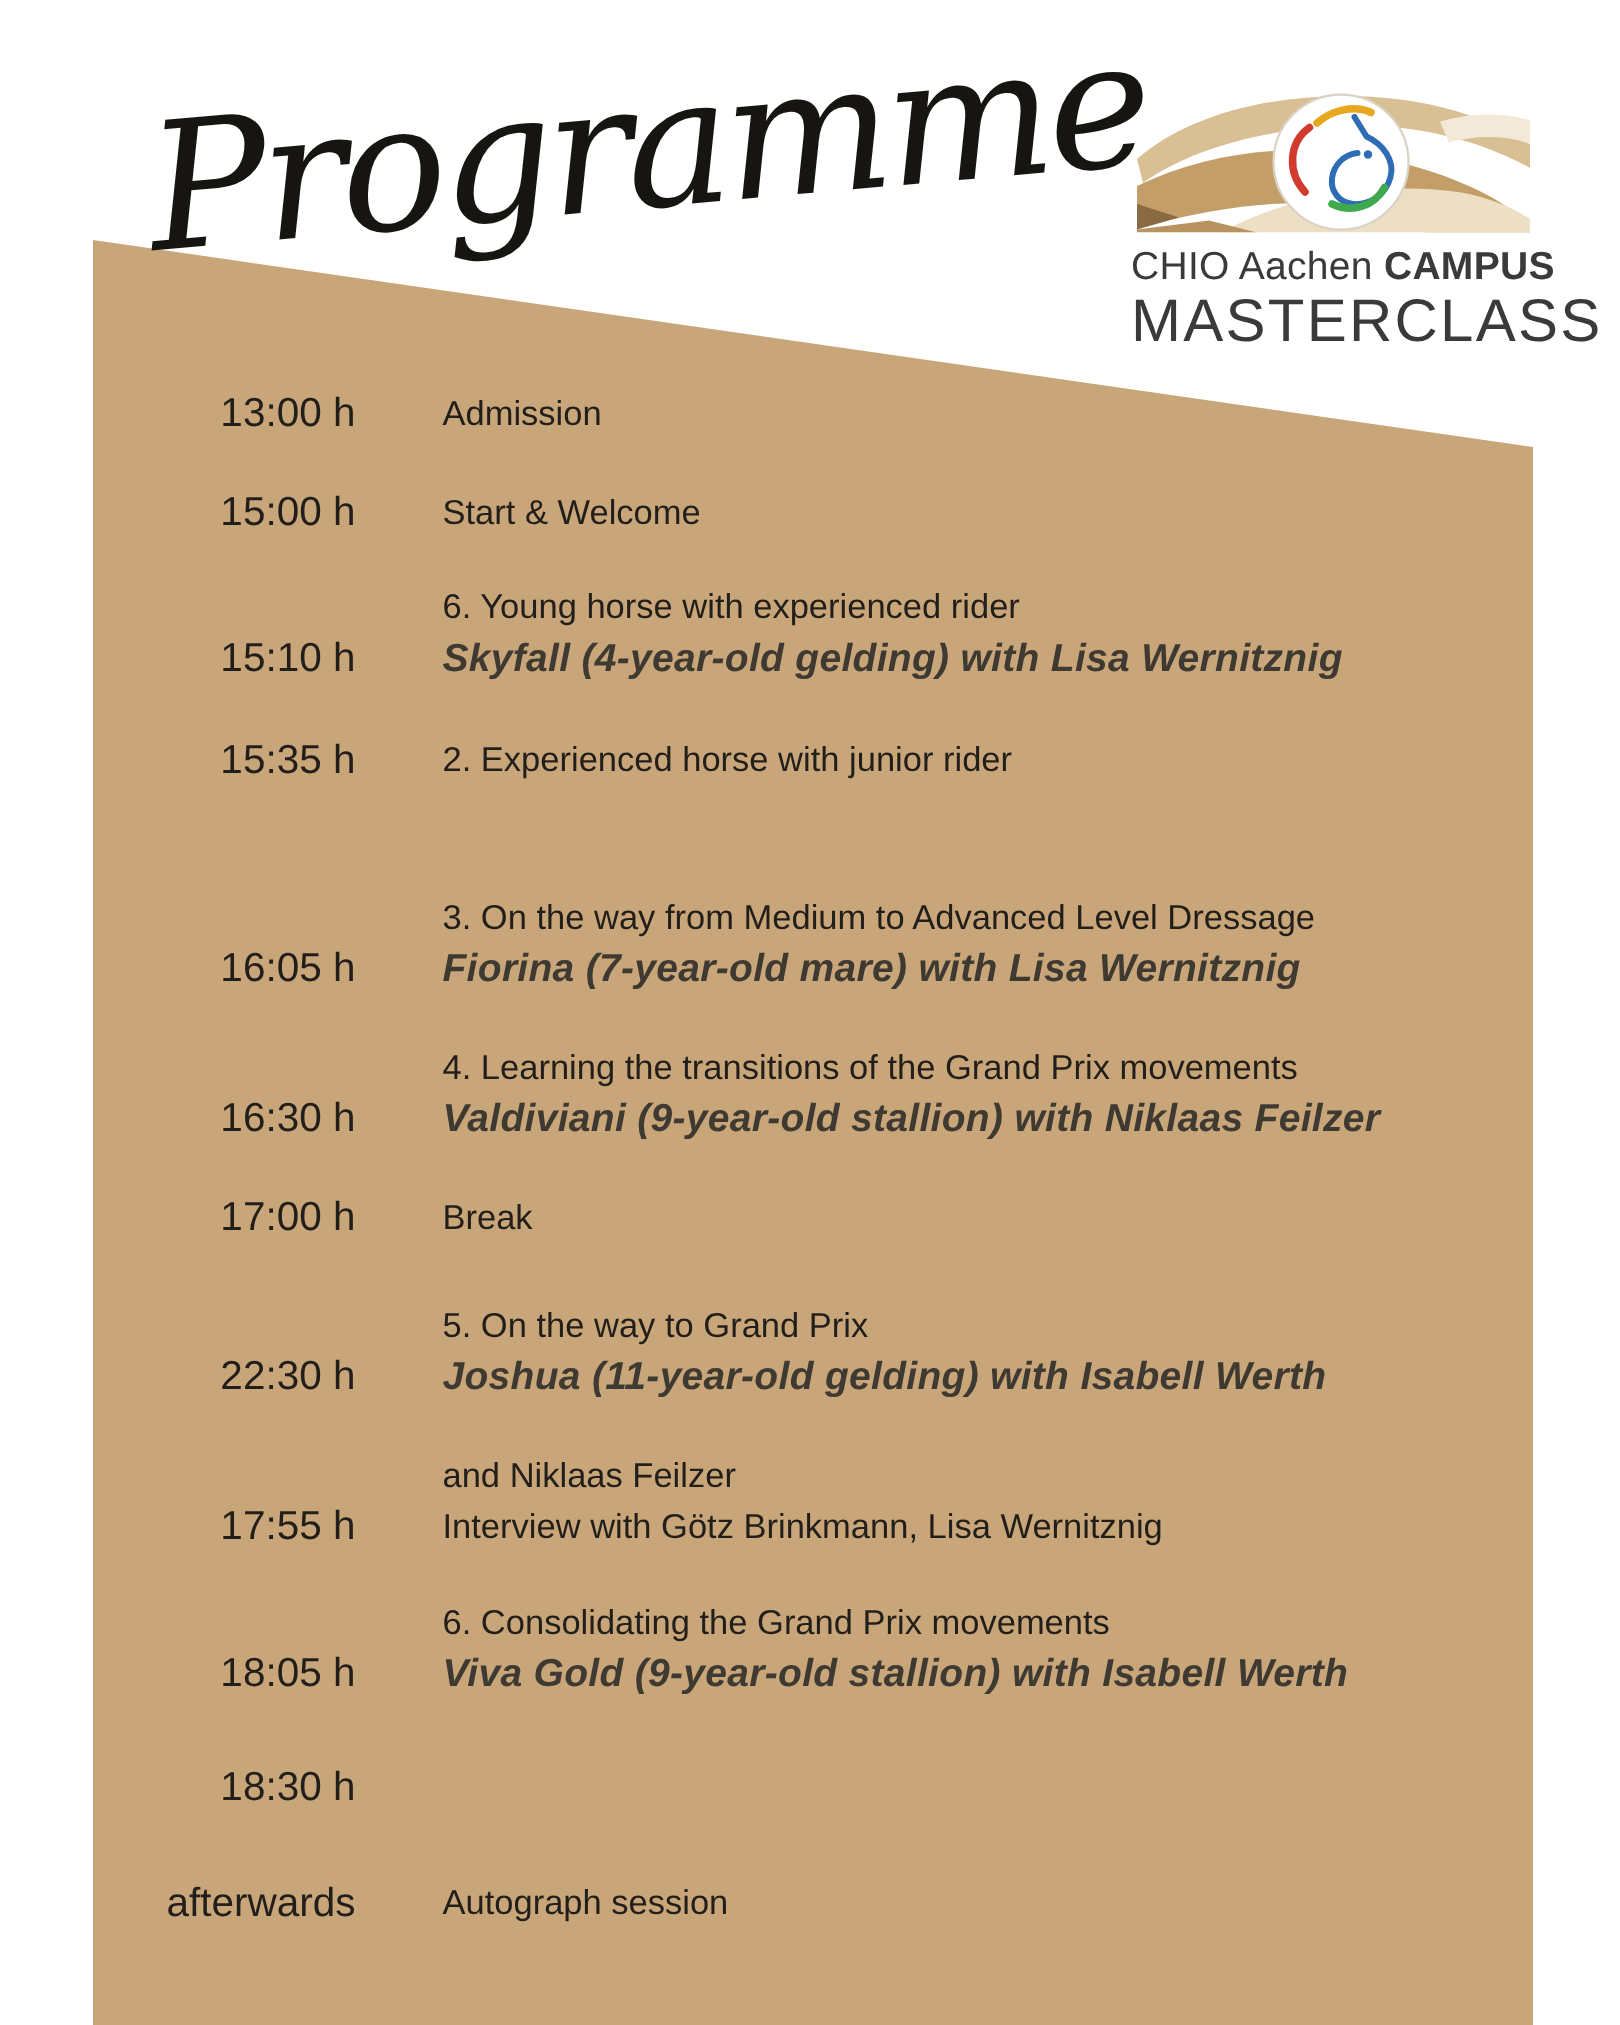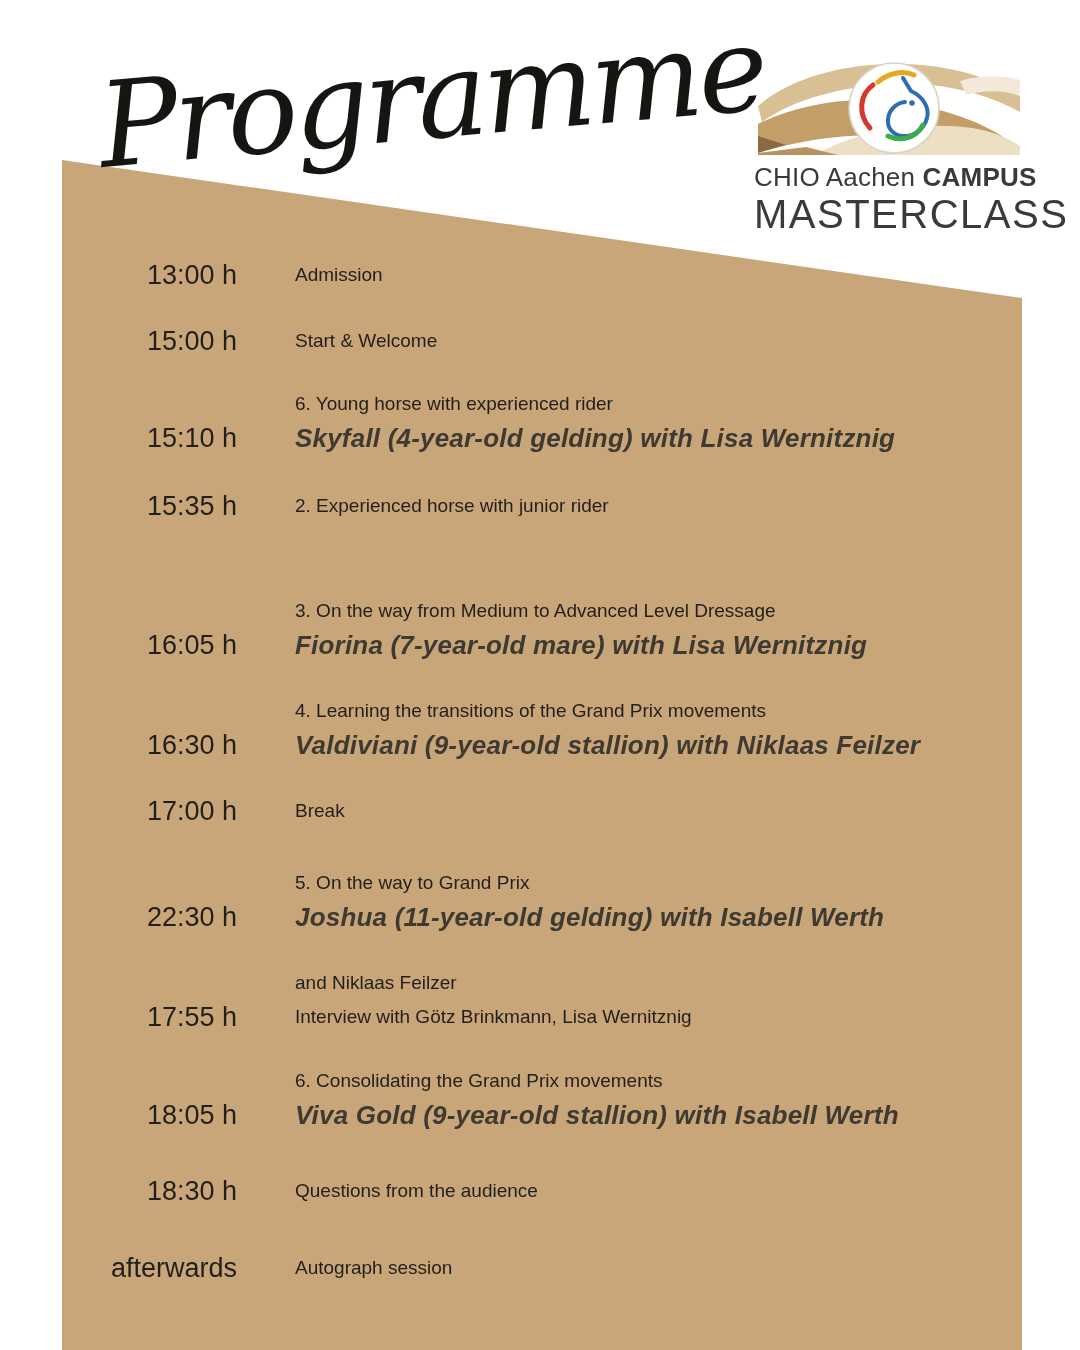--- a/index.html
+++ b/index.html
@@ -26,21 +26,21 @@
   .logo-line1 .bold{font-weight:700;margin-top:16px;}
   .logo-line2{font-size:40px;letter-spacing:1.5px;line-height:1.02;margin-top:1px;white-space:nowrap;}
   
   .schedule{position:absolute;left:57px;top:0;width:980px;height:1350px;}
   .row{position:absolute;left:0;display:flex;align-items:flex-end;}
   .time{
     width:180px;flex:0 0 180px;text-align:right;font-size:27px;line-height:34px;
     color:#221f1a;white-space:nowrap;
   }
   .content{margin-left:58px;}
-  .etitle{font-size:19px;line-height:34px;color:#221f1a;white-space:nowrap;}
+  .etitle{font-size:23px;line-height:34px;color:#221f1a;white-space:nowrap;}
   .esub{
     font-size:26px;line-height:34px;font-style:italic;font-weight:700;
     color:#3f3a31;white-space:nowrap;letter-spacing:.2px;
   }
 </style>
 </head>
 <body>
 
 <div class="canvas">
 
@@ -142,23 +142,20 @@
     <div class="row" style="top:1064px">
       <div class="time">18:05 h</div>
       <div class="content">
         <div class="etitle">6. Consolidating the Grand Prix movements</div>
         <div class="esub">Viva Gold (9-year-old stallion) with Isabell Werth</div>
       </div>
     </div>
 
     <div class="row" style="top:1174px">
       <div class="time">18:30 h</div>
-      <div class="content">
-          <div class="etitle">Questions from the audience</div>
-        </div>
     </div>
 
     <div class="row" style="top:1251px">
       <div class="time">afterwards</div>
       <div class="content">
           <div class="etitle">Autograph session</div>
         </div>
     </div>
 
   </div>

